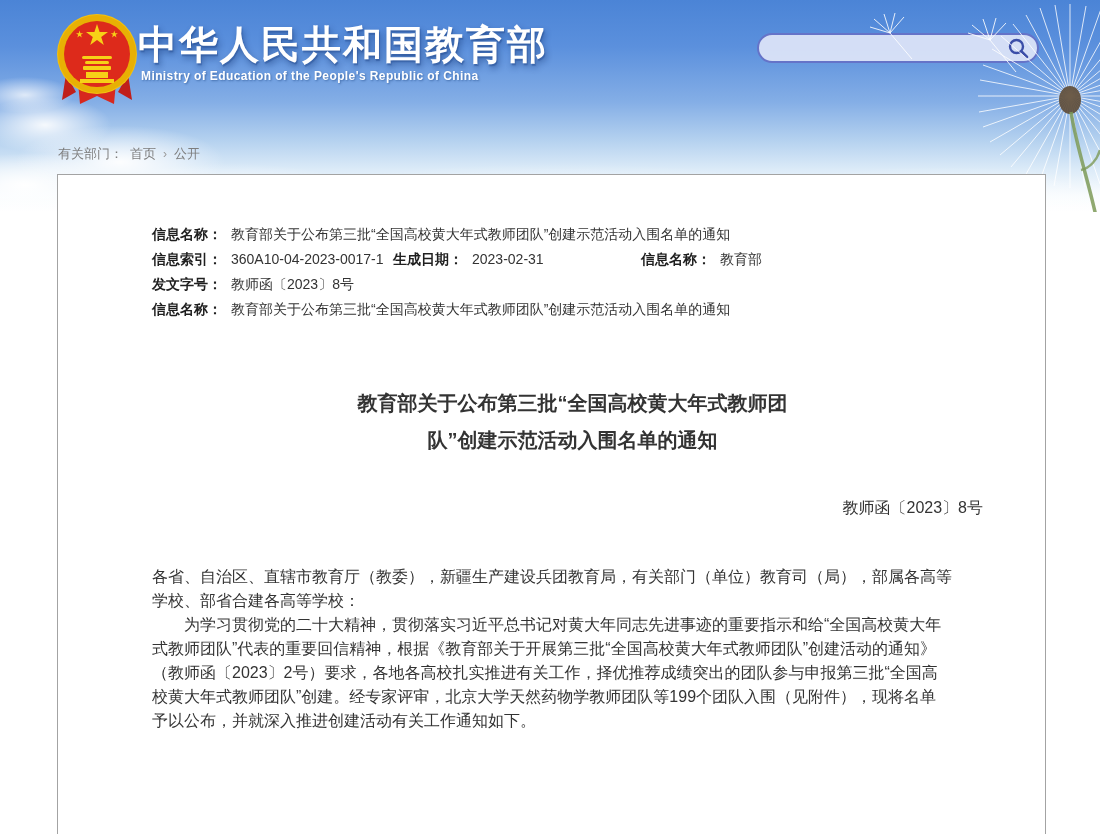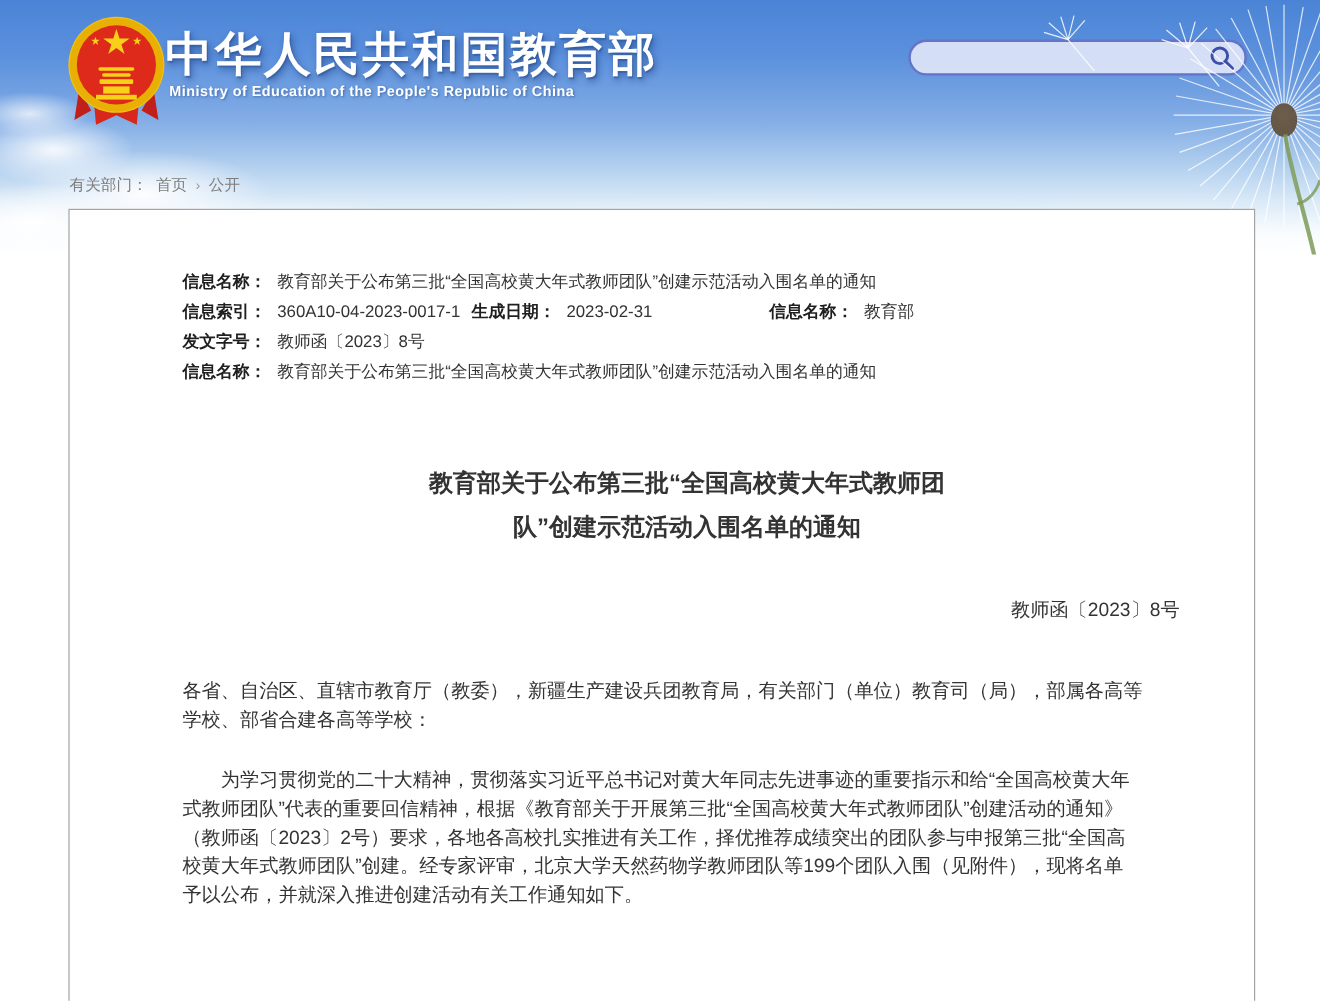--- a/index.html
+++ b/index.html
@@ -79,21 +79,21 @@
   .doc-title {
     width:434px; margin:63px auto 0; text-align:center;
     font-size:20px; line-height:37px; font-weight:bold; color:#333;
   }
   .doc-number {
     width:831px; margin-top:39px; text-align:right;
     font-size:16px; color:#333;
   }
   .para { width:800px; font-size:16px; line-height:24px; color:#333; }
   .recipients { margin-top:46px; }
-  .body-para { margin-top:26px; text-indent:32px; }
+  .body-para { text-indent:32px; }
 </style>
 </head>
 <body>
 
 <div class="page">
 
   <div class="header">
     <div class="clouds"></div>
 
     <svg class="emblem" viewBox="0 0 82 96">

